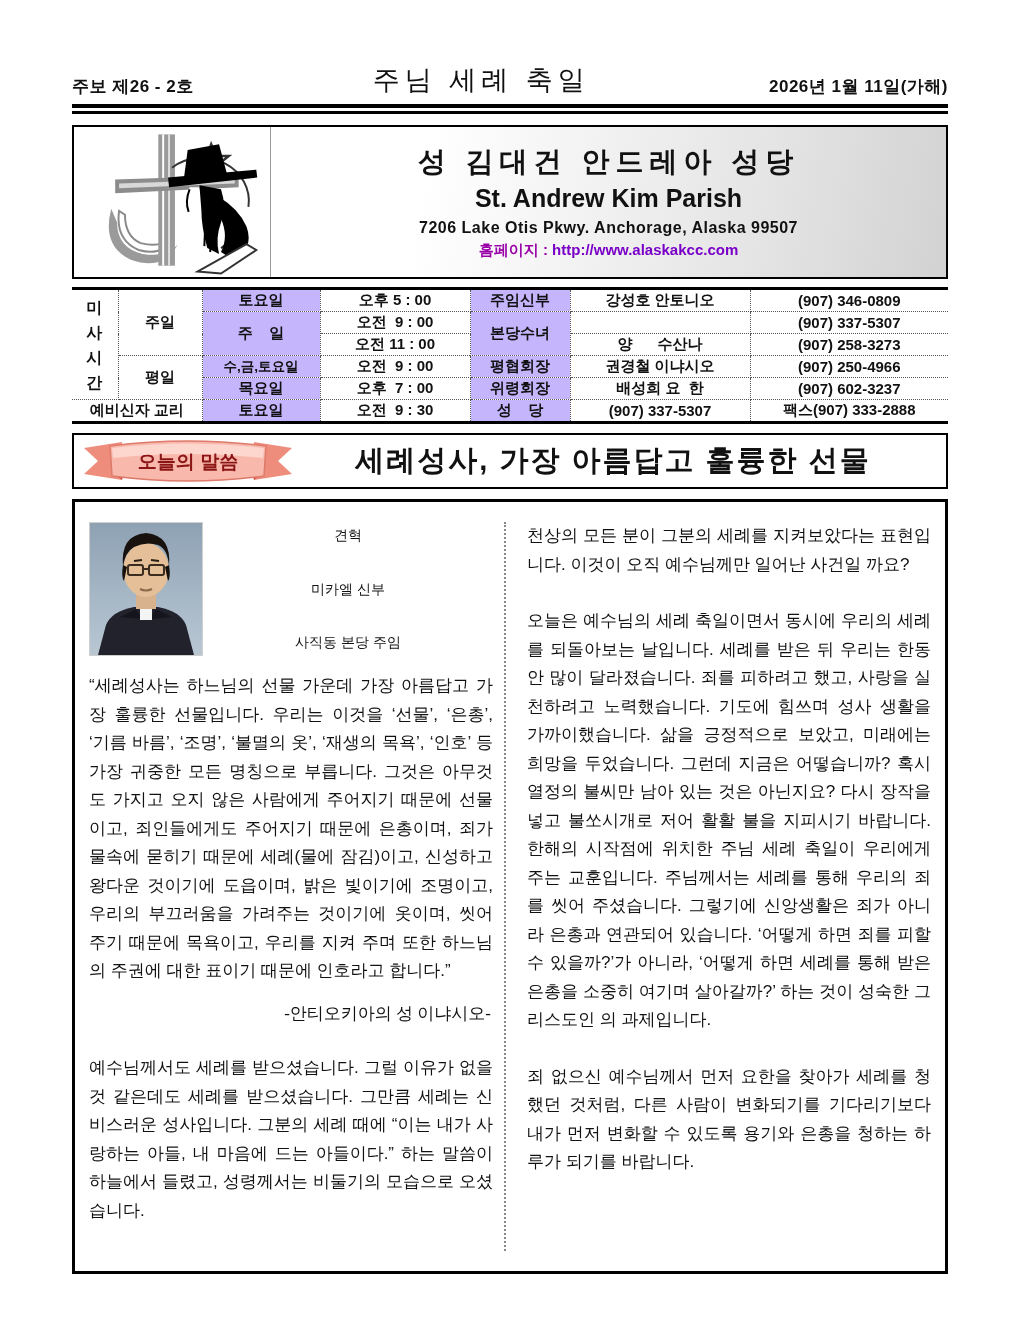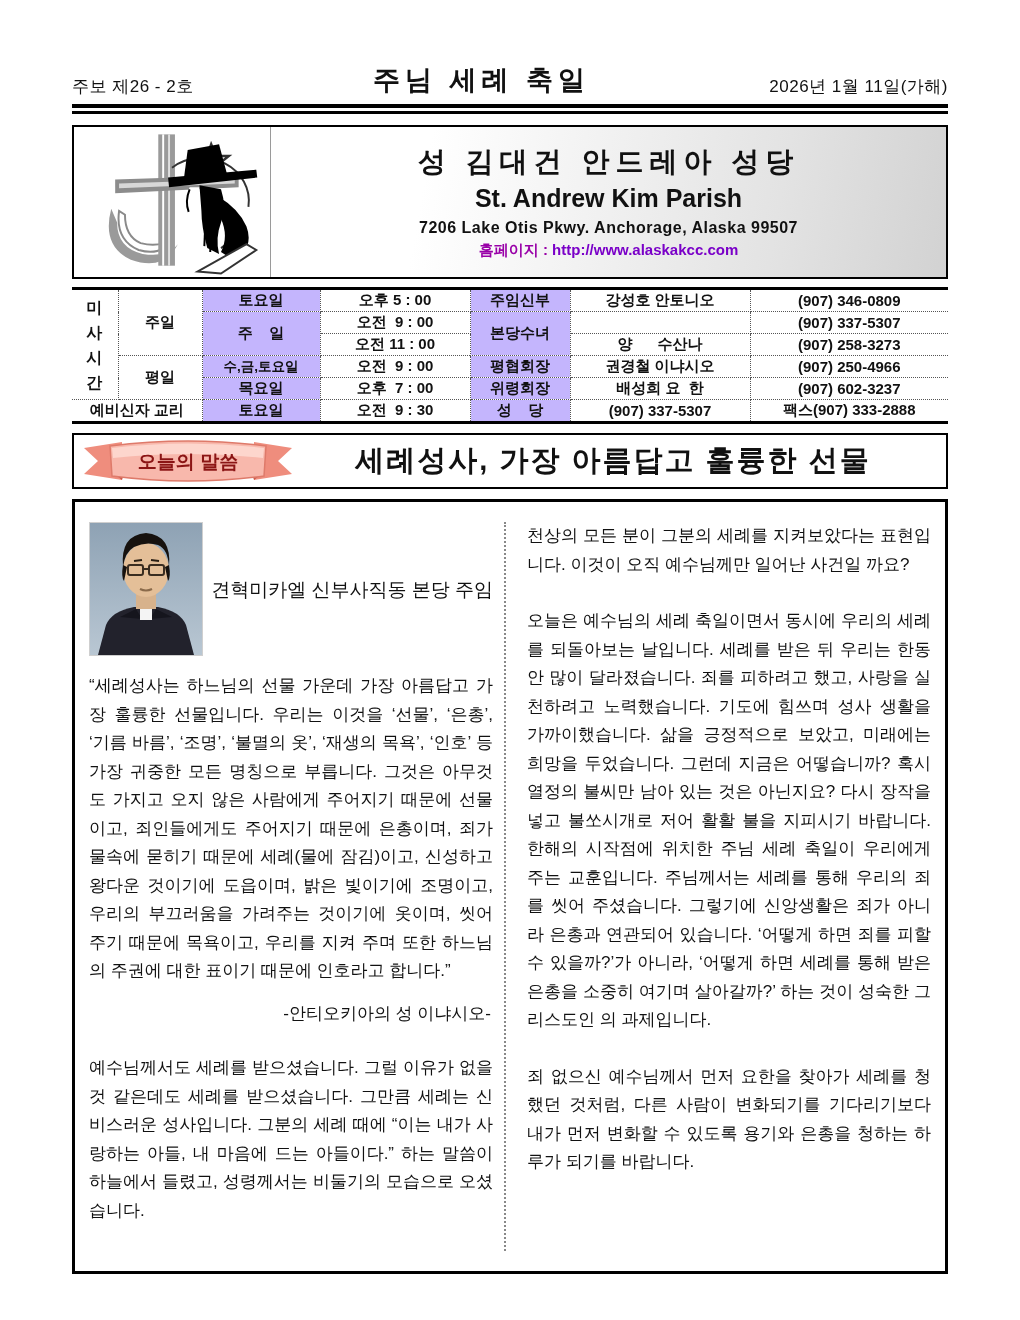--- a/index.html
+++ b/index.html
@@ -5,22 +5,22 @@
   html,body{margin:0;padding:0;background:#fff;}
   body{
     width:1020px;height:1320px;position:relative;
     font-family:"Liberation Sans","DejaVu Sans",sans-serif;
     color:#111;-webkit-font-smoothing:antialiased;
   }
   .page{width:876px;margin:0 auto;padding-top:62px;}
 
   
   .masthead{display:flex;justify-content:space-between;align-items:flex-end;}
-  .mh-issue,.mh-date{font-size:17px;font-weight:normal;letter-spacing:.5px;}
-  .mh-title{font-size:27px;font-weight:bold;letter-spacing:5px;}
+  .mh-issue,.mh-date{font-size:17px;font-weight:bold;letter-spacing:.5px;}
+  .mh-title{font-size:27px;font-weight:normal;letter-spacing:5px;}
   .double-rule{margin-top:6px;height:3px;border-top:4px solid #000;border-bottom:3px solid #000;}
 
   
   .parish-box{
     margin-top:11px;border:2px solid #000;height:150px;display:flex;
     background:linear-gradient(100deg,#ffffff 40%,#e3e3e3 80%,#d2d2d2 100%);
   }
   .logo-wrap{width:196px;height:100%;border-right:1px solid #9a9a9a;background:#fff;flex:none;}
   .logo-wrap svg{display:block;width:100%;height:100%;}
   .parish-meta{flex:1;display:flex;flex-direction:column;align-items:center;justify-content:center;line-height:1.2;}
@@ -59,23 +59,23 @@
   }
   .col{width:404px;font-size:17px;line-height:28.5px;text-align:justify;text-justify:inter-word;}
   .col p{margin:0 0 28px 0;}
   .col p:last-child{margin-bottom:0;}
   .col-divider{flex:1;border-left:2px dotted #888;margin:0 0 0 11px;}
   .col.right{margin-left:1px;}
 
   .author-block{display:flex;margin-bottom:16px;}
   .photo{width:112px;height:132px;flex:none;border:1px solid #cfcfcf;}
   .photo svg{display:block;width:100%;height:100%;}
-  .author-lines{flex:1;display:flex;flex-direction:row;justify-content:flex-end;align-items:center;
-    font-size:19px;line-height:27px;text-align:center;}
-  .attribution{text-align:right;margin:-14px 2px 26px 0;}
+  .author-lines{flex:1;display:flex;flex-direction:column;justify-content:space-between;align-items:center;
+    font-size:14px;line-height:27px;text-align:center;}
+  .attribution{text-align:right;margin:-14px 2px 26px 0;font-family:Liberation Serif, serif;}
 </style>
 </head>
 <body>
 
 <div class="page">
 
   <div class="masthead">
     <span class="mh-issue">주보 제26 - 2호</span>
     <span class="mh-title">주님 세례 축일</span>
     <span class="mh-date">2026년 1월 11일(가해)</span>

